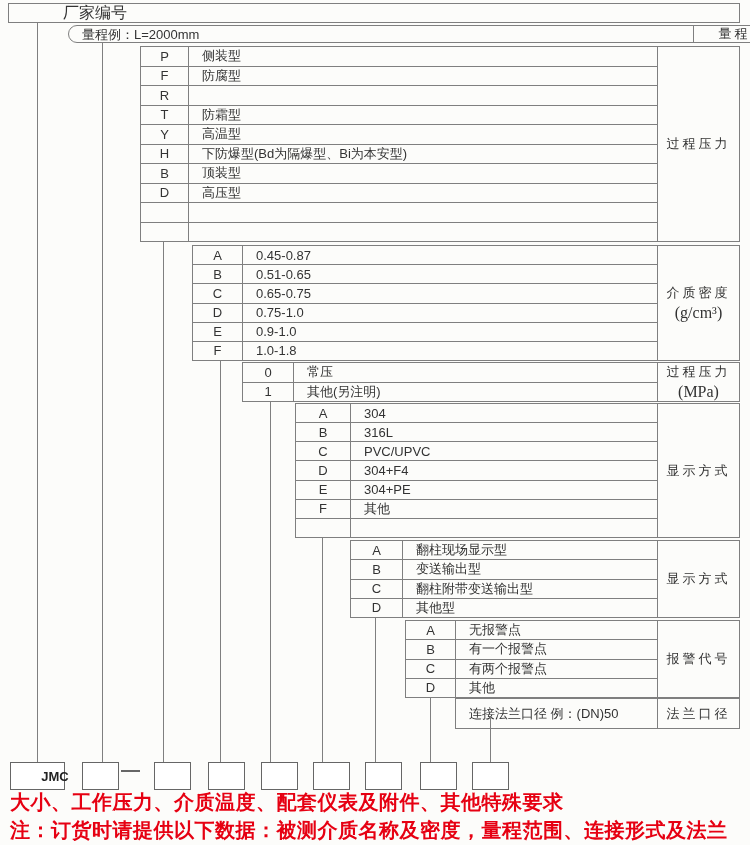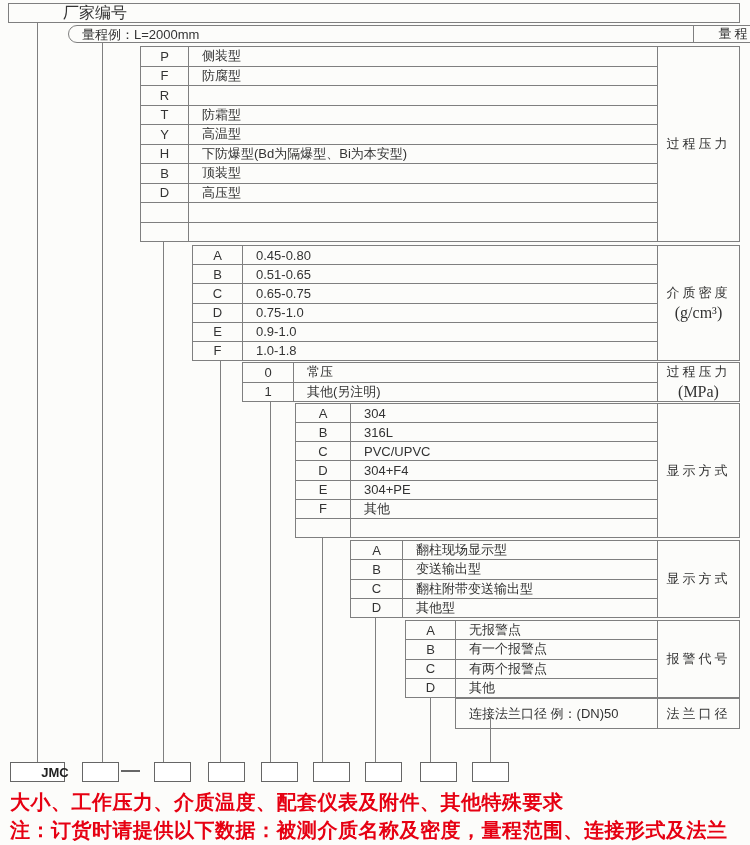--- a/index.html
+++ b/index.html
@@ -35,21 +35,21 @@
     font-family: "Liberation Serif", serif; font-size: 13px; letter-spacing: 3px;
     color: var(--text, #333); text-align: center;
   }
   .blocklabel .sub { font-size: 16px; letter-spacing: 0; margin-top: 2px; }
 
   
   .vline { position: absolute; width: 1px; background: var(--line, #7f7f7f); }
 
   
   .mbox {
-    position: absolute; top: 762px; height: 20px;
+    position: absolute; top: 762px; height: 28px;
     border: 1px solid var(--boxline, #666);
     background: #fff;
     display: flex; align-items: center; justify-content: center;
     font-size: 13px; font-weight: bold; color: #222; padding-left: 35px;
   }
   .dash { position: absolute; left: 121px; top: 770px; width: 19px; height: 2px; background: var(--boxline, #666); }
 
   
   .note {
     position: absolute; left: 10px; top: 788px; width: 736px;
@@ -121,21 +121,21 @@
       </div>
     <div class="blocklabel">
       <div>过程压力</div>
     </div>
   </div>
 
   <div class="block" style="left:192px; top:245px; width:548px; height:116px; --codew:50px;">
     <div class="rows">
         <div class="row">
           <span class="code">A</span>
-          <span class="desc">0.45-0.80</span>
+          <span class="desc">0.45-0.87</span>
         </div>
         <div class="row">
           <span class="code">B</span>
           <span class="desc">0.51-0.65</span>
         </div>
         <div class="row">
           <span class="code">C</span>
           <span class="desc">0.65-0.75</span>
         </div>
         <div class="row">

